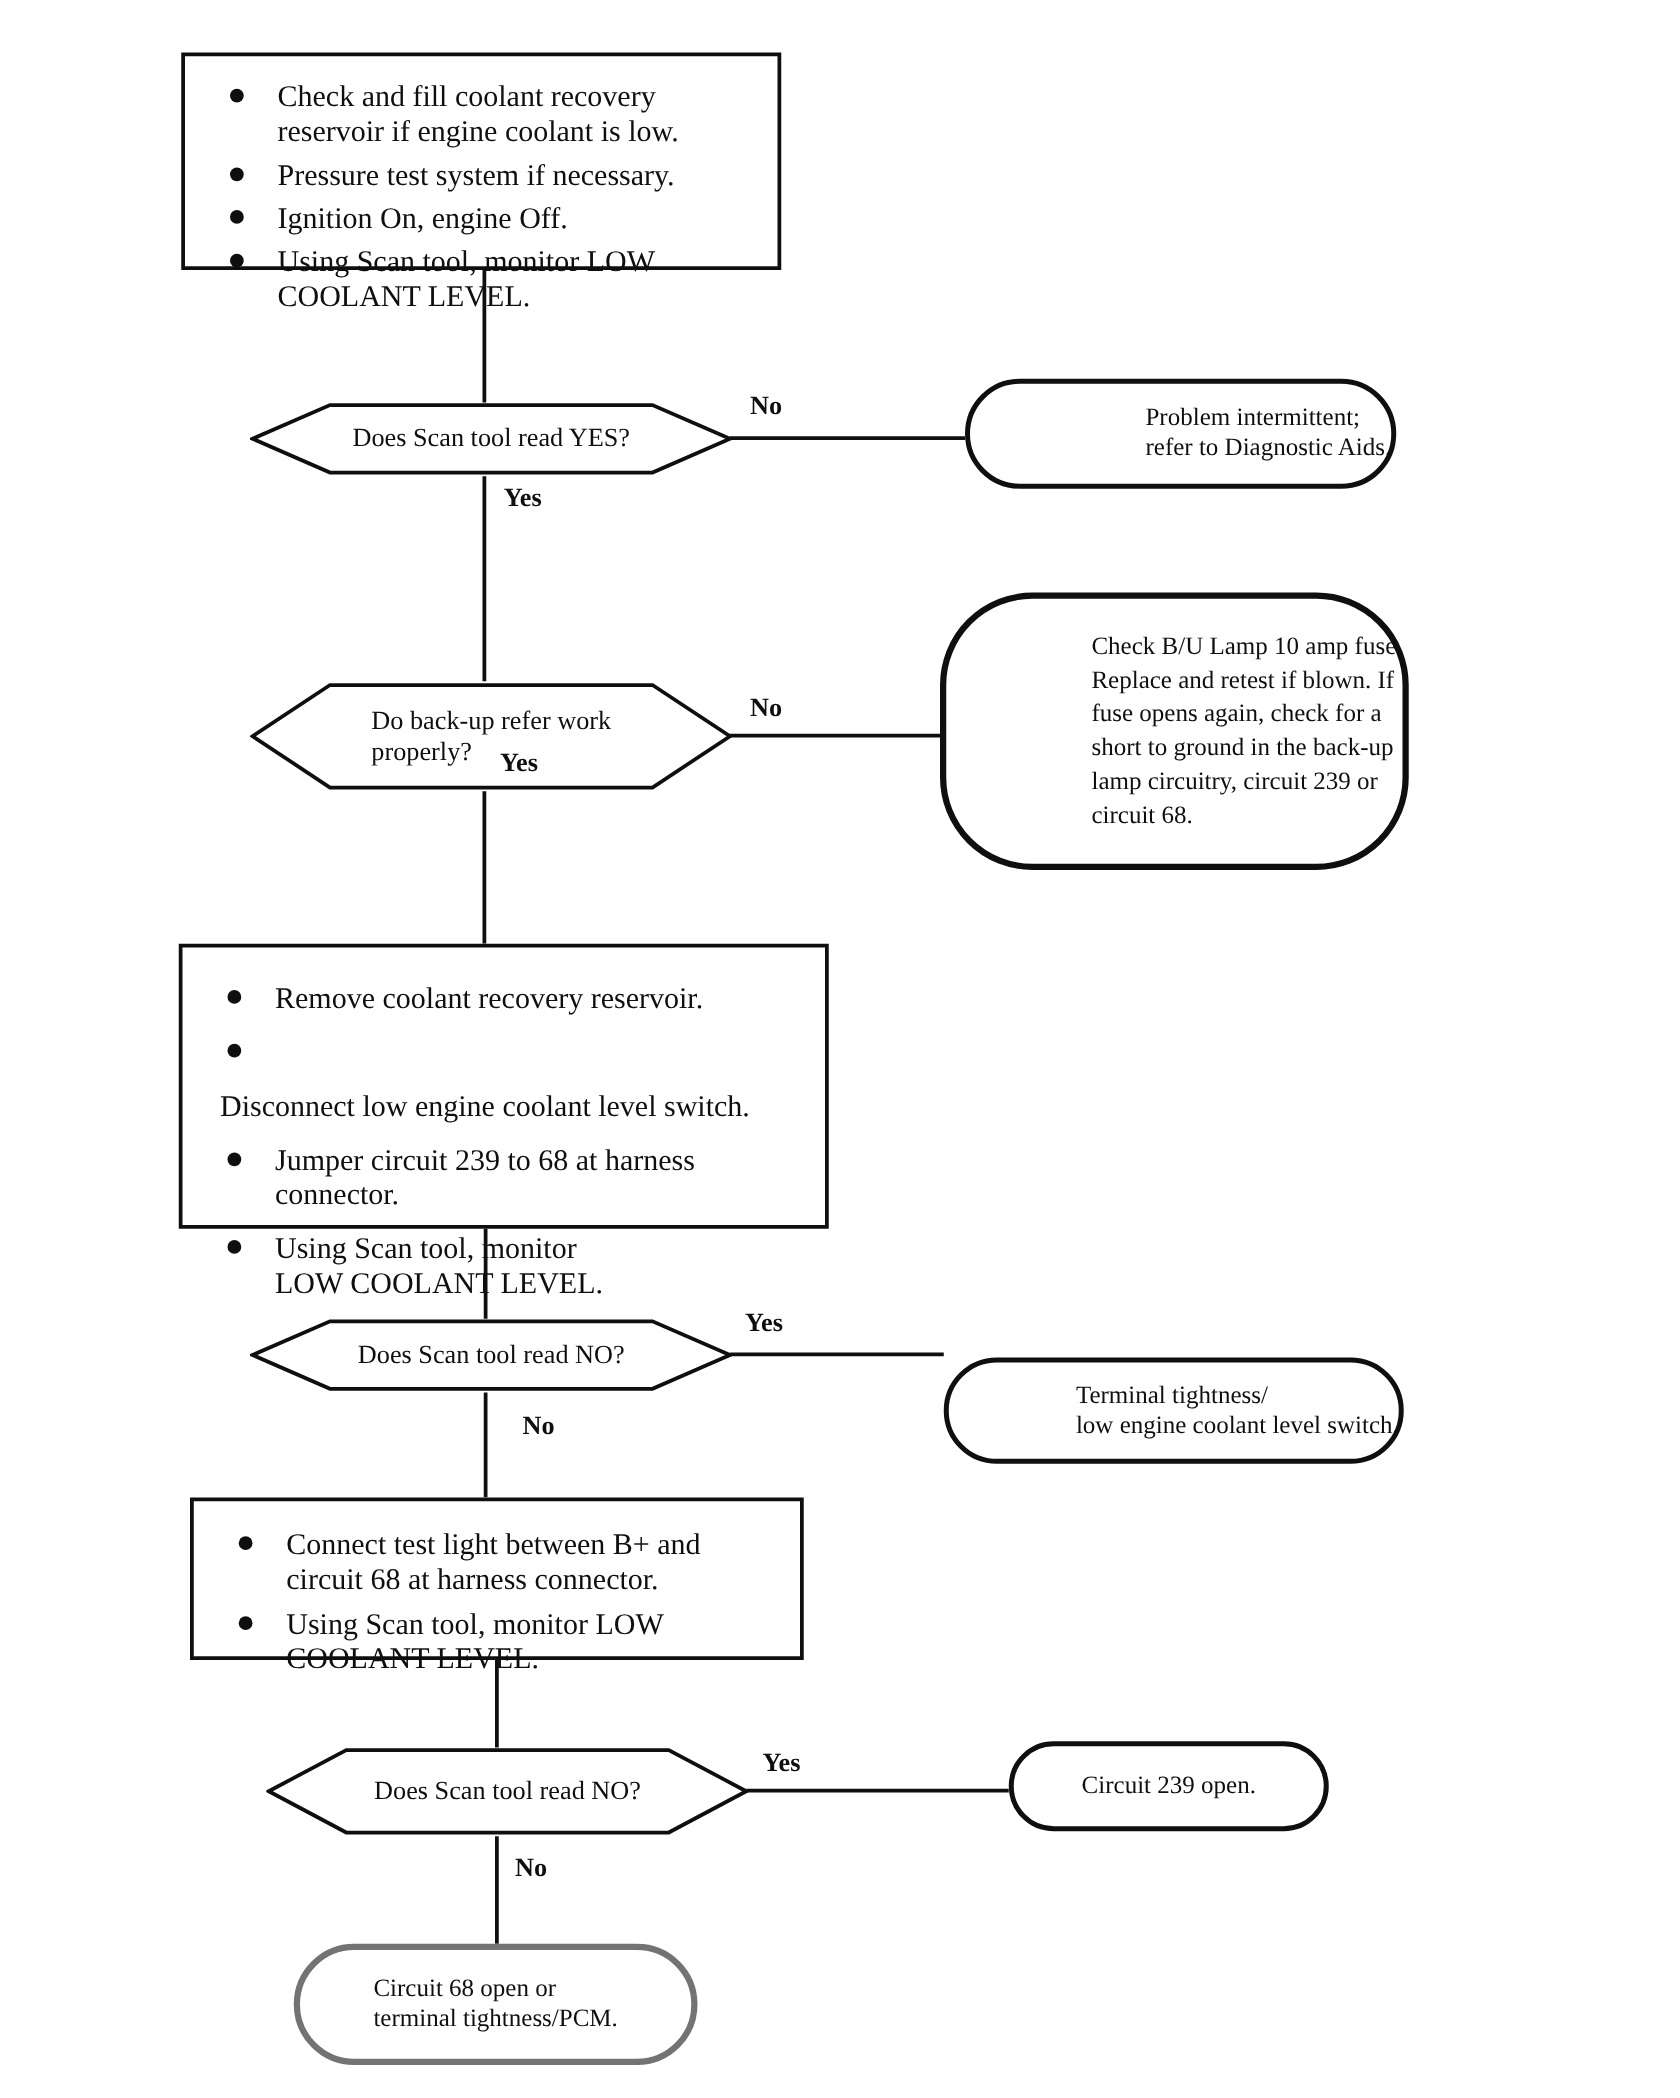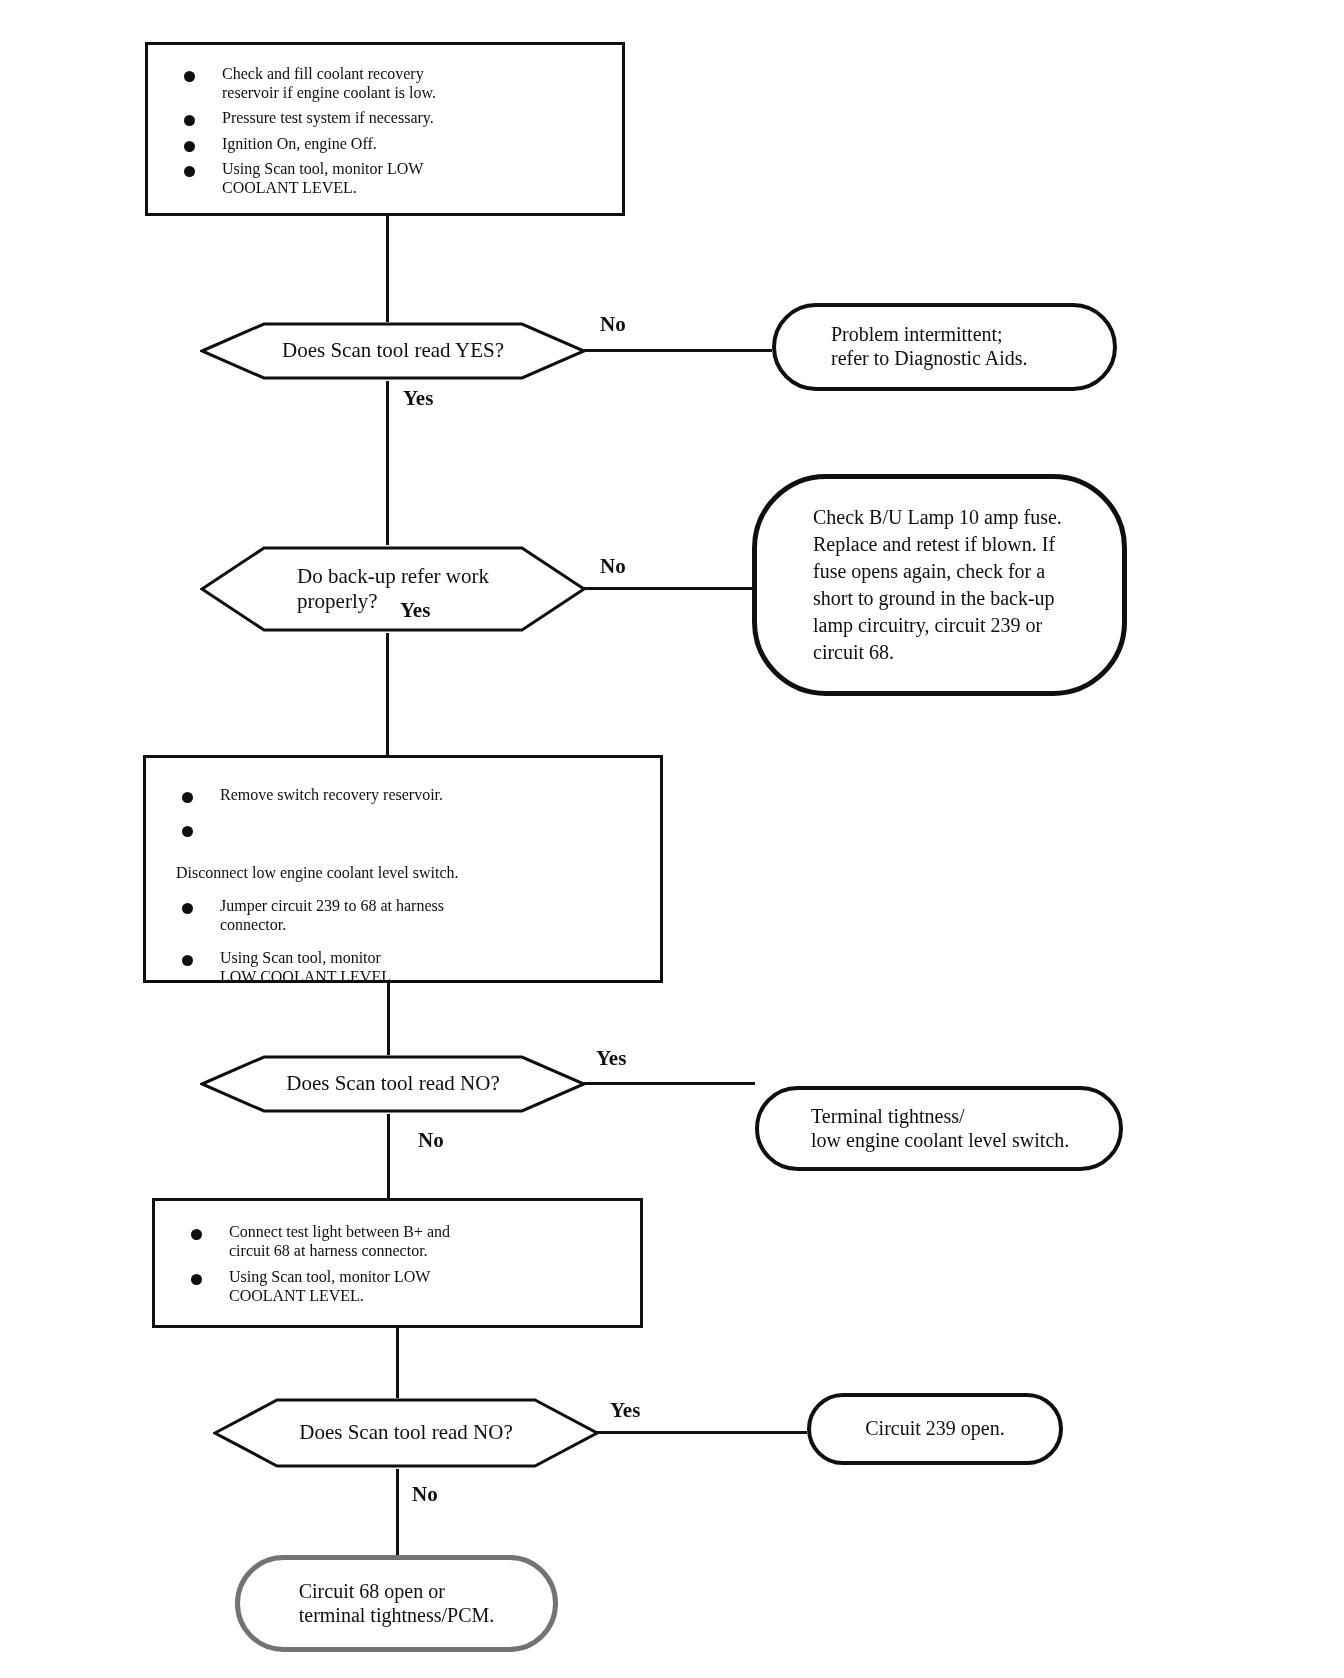--- a/index.html
+++ b/index.html
@@ -10,23 +10,23 @@
     font-family:"Liberation Serif","DejaVu Serif",serif;
     color:#0f0f0f;
   }
   .node{position:absolute;box-sizing:border-box;}
   .txt{white-space:pre-line;font-size:20px;line-height:1.18;color:#0f0f0f;}
   
   .process{border:3px solid #0f0f0f;background:#fff;padding-left:30px;}
   .bi{display:flex;align-items:flex-start;}
   .dot{flex:0 0 44px;display:flex;justify-content:flex-start;}
   .dot::before{content:"";width:11px;height:11px;border-radius:50%;background:#0f0f0f;margin-top:6px;margin-left:6px;}
-  .bt{white-space:pre-line;font-size:16px;line-height:1.16;font-family:Liberation Serif, serif;}
+  .bt{white-space:pre-line;font-size:24px;line-height:1.16;font-family:Liberation Serif, serif;}
   
-  .stadium{background:#fff;display:flex;align-items:center;}
+  .stadium{background:#fff;display:flex;align-items:center;justify-content:flex-end;}
   .stadium .txt{text-align:left;}
   
   .hex{background:transparent;}
   .hex svg{position:absolute;inset:0;}
   .hexlabel{position:absolute;inset:0;display:flex;align-items:center;justify-content:center;font-size:21px;line-height:1.2;white-space:pre-line;}
   .hexlabel.leftalign{text-align:left;}
   
   .vline{position:absolute;width:3px;background:#0f0f0f;}
   .hline{position:absolute;height:3px;background:#0f0f0f;}
   
@@ -97,21 +97,21 @@
 lamp circuitry, circuit 239 or
 circuit 68.</div>
   </div>
 
   <div class="branch" style="left:400px;top:598px;">Yes</div>
   <div class="vline" style="left:386px;top:633px;height:122px;"></div>
 
   <div class="node process" style="left:143px;top:755px;width:520px;height:228px;padding-top:28px;">
     <div class="bi" style="margin-bottom:15px;">
       <span class="dot"></span>
-      <span class="bt">Remove switch recovery reservoir.</span>
+      <span class="bt">Remove coolant recovery reservoir.</span>
     </div>
     <div class="bi" style="margin-bottom:15px;flex-direction:column;">
       <span class="dot"></span>
       <span class="bt">Disconnect low engine coolant level switch.</span>
     </div>
     <div class="bi" style="margin-bottom:15px;">
       <span class="dot"></span>
       <span class="bt">Jumper circuit 239 to 68 at harness
 connector.</span>
     </div>

